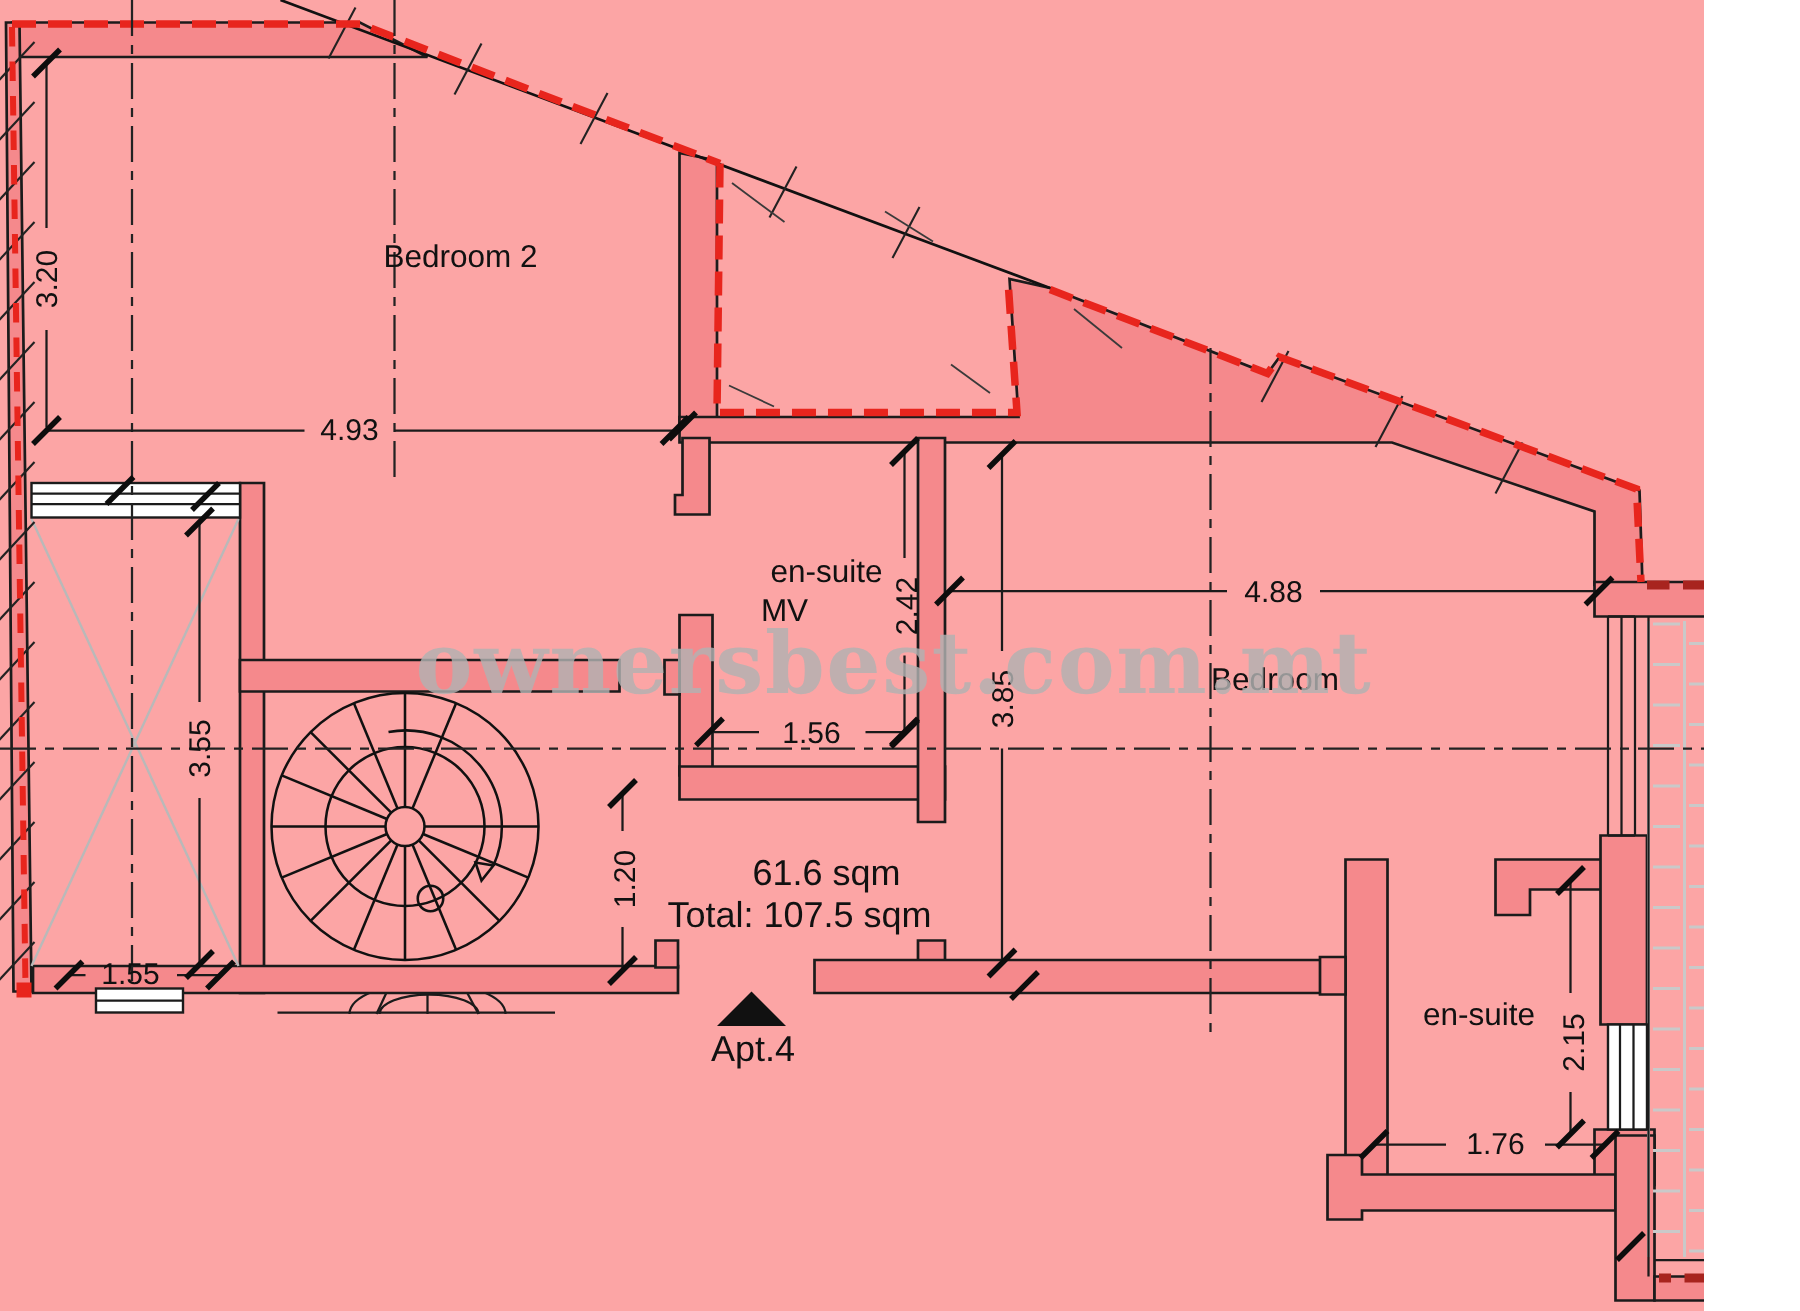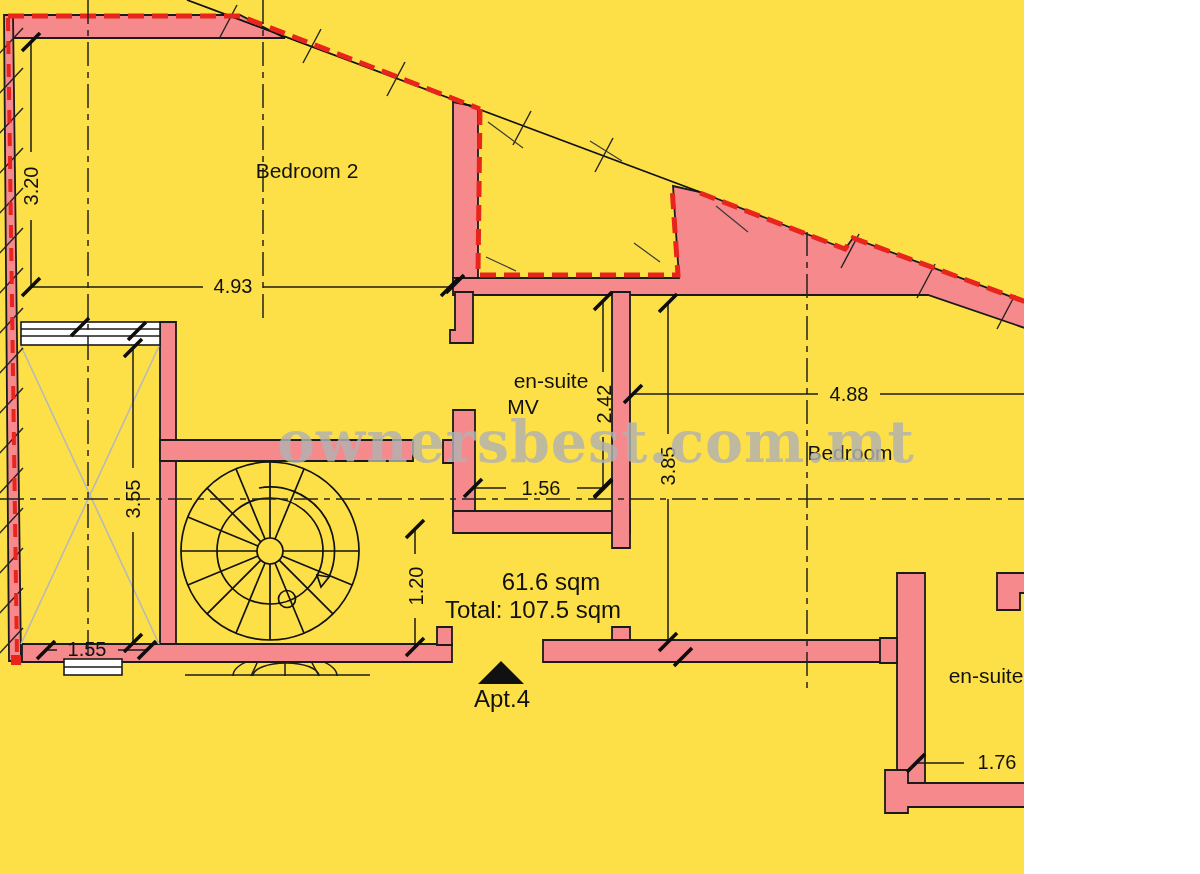--- a/index.html
+++ b/index.html
@@ -1,16 +1,16 @@
 <!DOCTYPE html>
 <html style="--wall_fill: #f5898c; --boundary_red: #e8251d; --boundary_dark_red: #a8241e; --watermark_gray: #b2b2b2; --tile_gray: #c9c9c9;"><head>
 <meta charset="utf-8">
 <style>
   html,body{margin:0;padding:0;background:#fff;}
-  #stage{width:1024px;height:874px;position:relative;background:#fde047;overflow:hidden;}
+  #stage{width:1136px;height:874px;position:relative;background:#fca5a5;overflow:hidden;}
   svg{display:block;font-family:"Liberation Sans",sans-serif;}
   .wall{fill:var(--wall_fill);stroke:#1b1b1b;stroke-width:1.8;}
   .win{fill:#ffffff;stroke:#1b1b1b;stroke-width:1.6;}
   .thin{stroke:#1b1b1b;stroke-width:1.5;fill:none;}
   .roof{stroke:#111;stroke-width:1.8;fill:none;}
   .grayx{stroke:#b9b9b9;stroke-width:1.6;fill:none;}
   .reddash{stroke:var(--boundary_red);stroke-width:5;fill:none;stroke-dasharray:16 8;}
   .reddash2{stroke:var(--boundary_red);stroke-width:4;fill:none;stroke-dasharray:13 10;}
   .darkreddash{stroke:var(--boundary_dark_red);stroke-width:6;fill:none;stroke-dasharray:15 9;}
   .cl{stroke:#222;stroke-width:1.5;fill:none;stroke-dasharray:24 6 6 6;}

